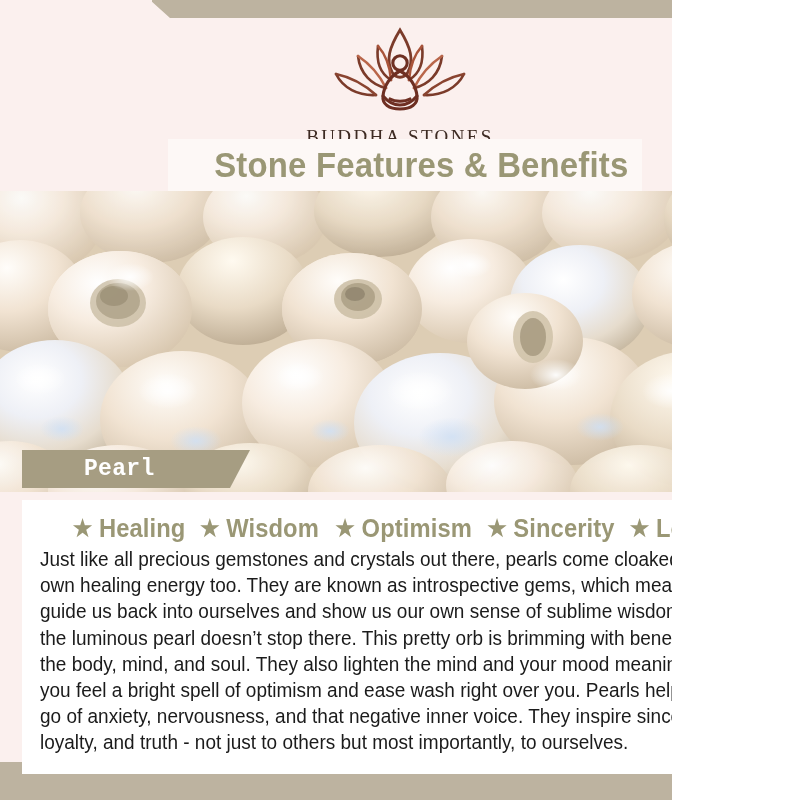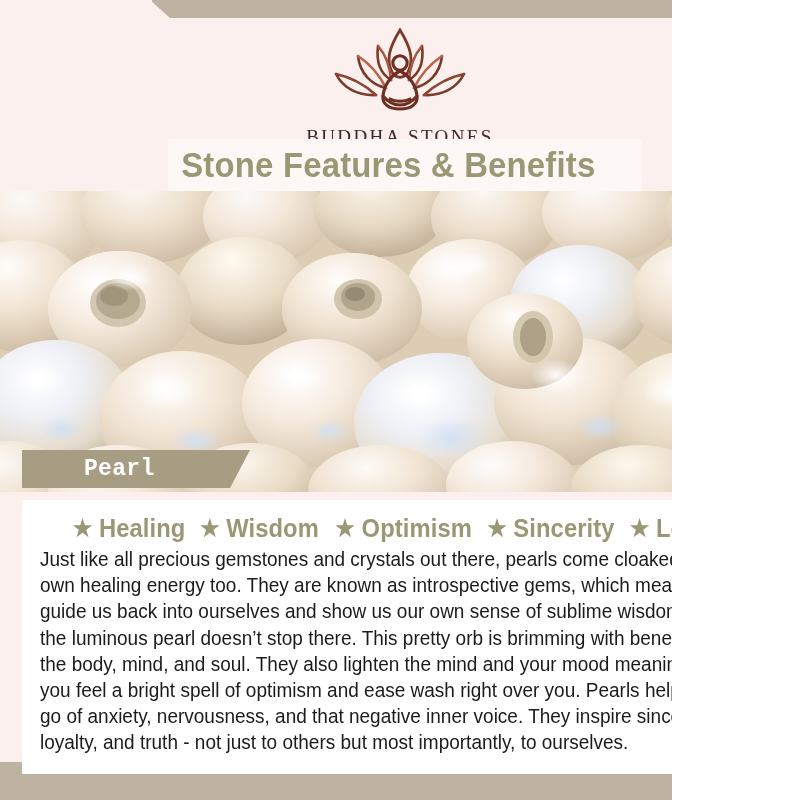--- a/index.html
+++ b/index.html
@@ -68,21 +68,21 @@
   
   .title-banner {
     position: absolute;
     left: 168px;
     top: 139px;
     width: 474px;
     height: 52px;
     background: #fdf8f6;
     display: flex;
     align-items: center;
-    justify-content: flex-start;
+    justify-content: flex-end;
   }
   .title-text {
     font-family: "Liberation Sans Narrow", "Liberation Sans", sans-serif;
     font-size: 35px;
     font-weight: bold;
     color: #9a9775;
     letter-spacing: 0.2px;
     white-space: nowrap;
     transform: scaleX(0.94);
   }

